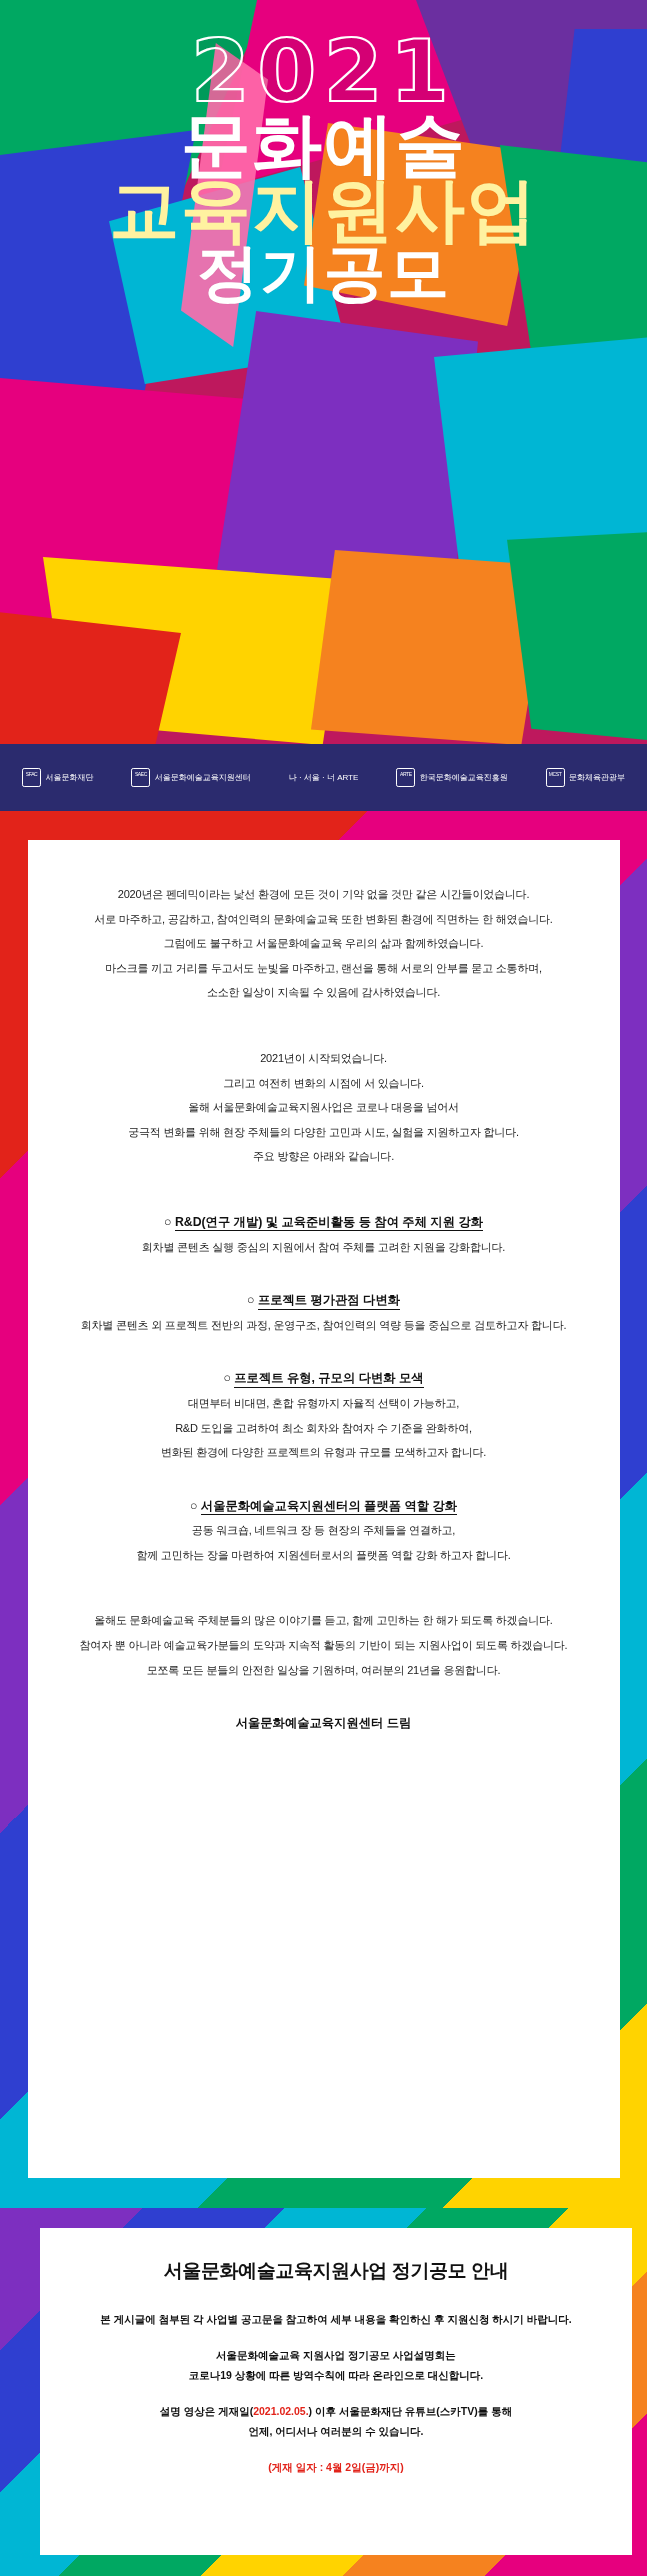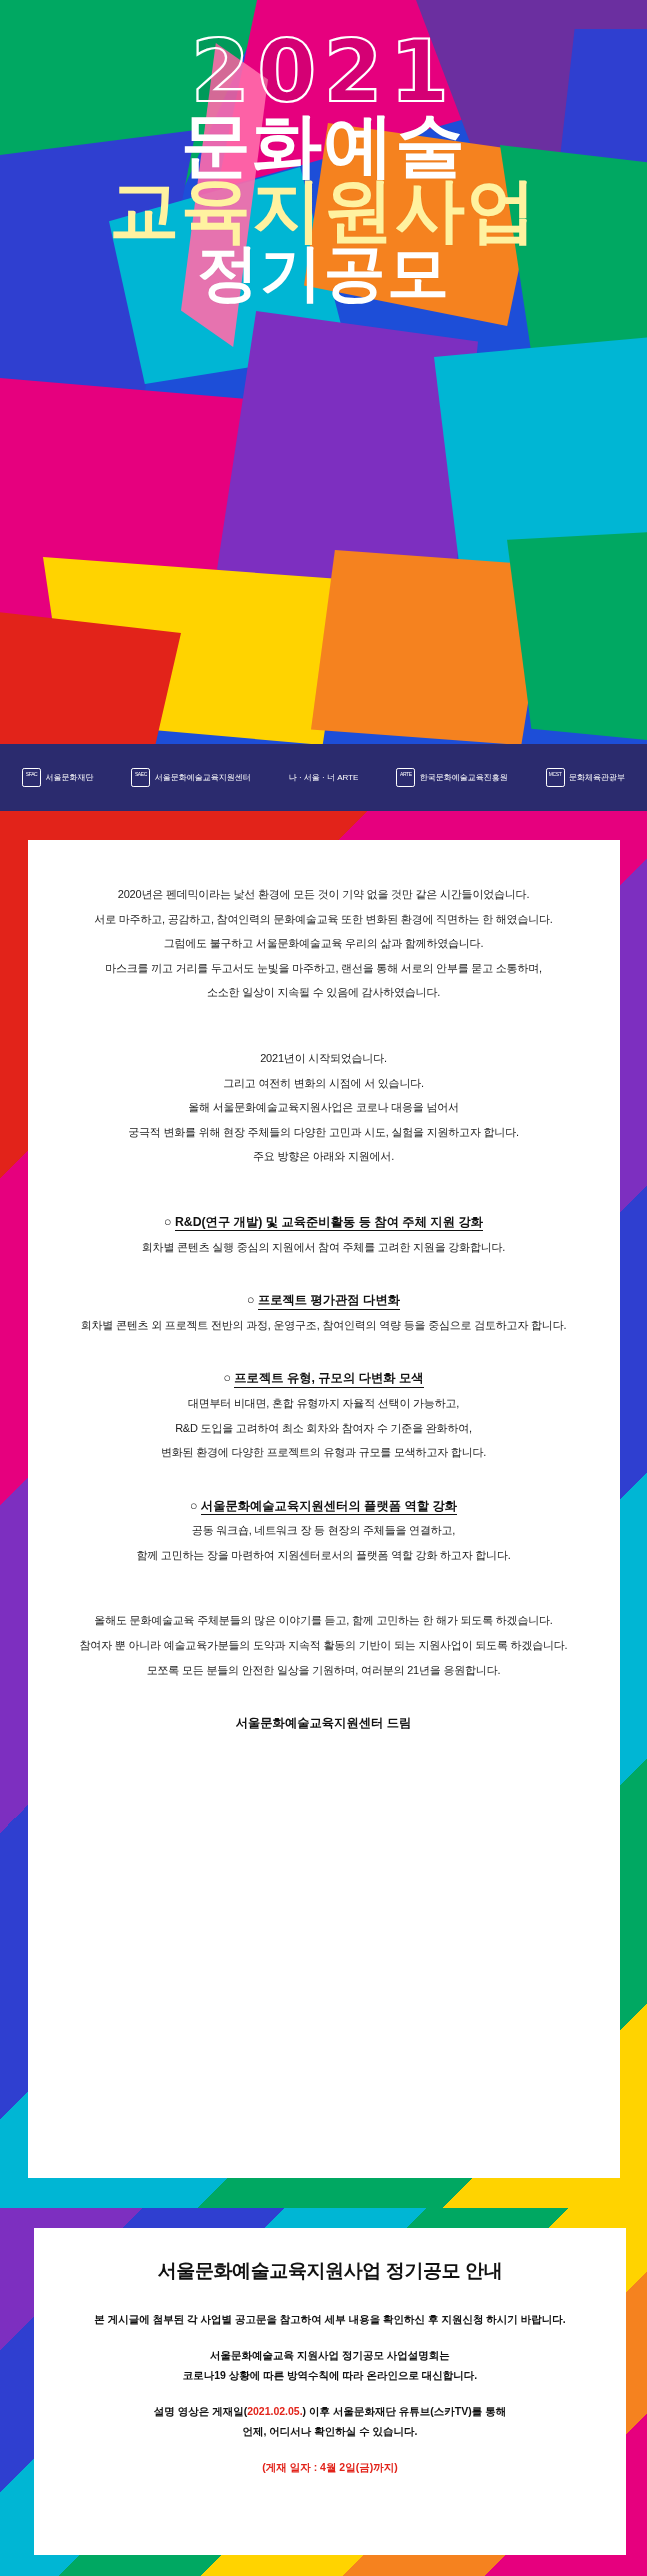--- a/index.html
+++ b/index.html
@@ -15,21 +15,21 @@
     overflow: hidden;
     background: #f1f1ee;
   }
 
   
   .hero {
     position: relative;
     width: 647px;
     height: 811px;
     overflow: hidden;
-    background: #1d4ed8;
+    background: #be185d;
   }
   .shape { position: absolute; }
 
   
   .s-green-left   { left:-29px;  top:-14.5px;  width:304px; height:304px; background:#00a862; clip-path: polygon(0 0, 100% 0, 55% 100%, 0 70%); }
   .s-magenta-top  { left:217px;  top:-43px;  width:246px; height:232px; background:#e6007e; clip-path: polygon(20% 0, 100% 0, 100% 70%, 0 100%); }
   .s-purple-top   { left:405px;  top:-29px;  width:290px; height:239px; background:#6b2fa0; clip-path: polygon(0 0, 100% 0, 100% 100%, 25% 80%); }
   .s-blue-l       { left:-43px;  top:130px;  width:239px; height:304px; background:#2f3fd0; clip-path: polygon(0 10%, 100% 0, 75% 100%, 0 85%); }
   .s-cyan         { left:109px;  top:167px;  width:239px; height:217px; background:#00b6d4; clip-path: polygon(0 25%, 80% 0, 100% 85%, 15% 100%); }
   .s-orange       { left:304px;  top:123px;  width:239px; height:203px; background:#f5821f; clip-path: polygon(10% 0, 100% 15%, 85% 100%, 0 80%); }
@@ -159,21 +159,21 @@
   .notice-wrap {
     position: absolute;
     left: 0; top: 2208px;
     width: 647px;
     height: 368px;
     background:
       linear-gradient(135deg,#7d2fc0 0 14%, #2f3fd0 14% 28%, #00b6d4 28% 42%, #00a862 42% 56%, #ffd300 56% 70%, #f5821f 70% 84%, #e6007e 84% 100%);
   }
   .notice-card {
     position: absolute;
-    left: 34px; top: 20px;
+    left: 40px; top: 20px;
     width: 592px;
     height: 327px;
     background: #ffffff;
     padding: 30px 33px;
     text-align: center;
   }
   .notice-title {
     font-size: 19px;
     font-weight: 700;
     color: #111;
@@ -255,21 +255,21 @@
       <p class="p">그럼에도 불구하고 서울문화예술교육 우리의 삶과 함께하였습니다.</p>
       <p class="p">마스크를 끼고 거리를 두고서도 눈빛을 마주하고, 랜선을 통해 서로의 안부를 묻고 소통하며,</p>
       <p class="p">소소한 일상이 지속될 수 있음에 감사하였습니다.</p>
 
       <div class="gap-lg"></div>
 
       <p class="p">2021년이 시작되었습니다.</p>
       <p class="p">그리고 여전히 변화의 시점에 서 있습니다.</p>
       <p class="p">올해 서울문화예술교육지원사업은 코로나 대응을 넘어서</p>
       <p class="p">궁극적 변화를 위해 현장 주체들의 다양한 고민과 시도, 실험을 지원하고자 합니다.</p>
-      <p class="p">주요 방향은 아래와 지원에서.</p>
+      <p class="p">주요 방향은 아래와 같습니다.</p>
 
       <div class="gap-lg"></div>
 
       <div class="head">
         <span>○</span>
         <span class="ul">R&amp;D(연구 개발) 및 교육준비활동 등 참여 주체 지원 강화</span>
       </div>
       <p class="p">회차별 콘텐츠 실행 중심의 지원에서 참여 주체를 고려한 지원을 강화합니다.</p>
 
       <div class="gap-md"></div>
@@ -318,21 +318,21 @@
       <div class="n-gap"></div>
 
       <div class="n-line">서울문화예술교육 지원사업 정기공모 사업설명회는</div>
       <div class="n-line">코로나19 상황에 따른 방역수칙에 따라 온라인으로 대신합니다.</div>
 
       <div class="n-gap"></div>
 
       <div class="n-line">
         <span>설명 영상은 게재일(</span><span class="n-red">2021.02.05.</span><span>) 이후 서울문화재단 유튜브(스카TV)를 통해</span>
       </div>
-      <div class="n-line">언제, 어디서나 확인하실 수 있습니다.</div>
+      <div class="n-line">언제, 어디서나 여러분의 수 있습니다.</div>
 
       <div class="n-gap"></div>
 
       <div class="n-line n-red">(게재 일자 : 4월 2일(금)까지)</div>
     </div>
   </div>
 
 </div>
 
 

